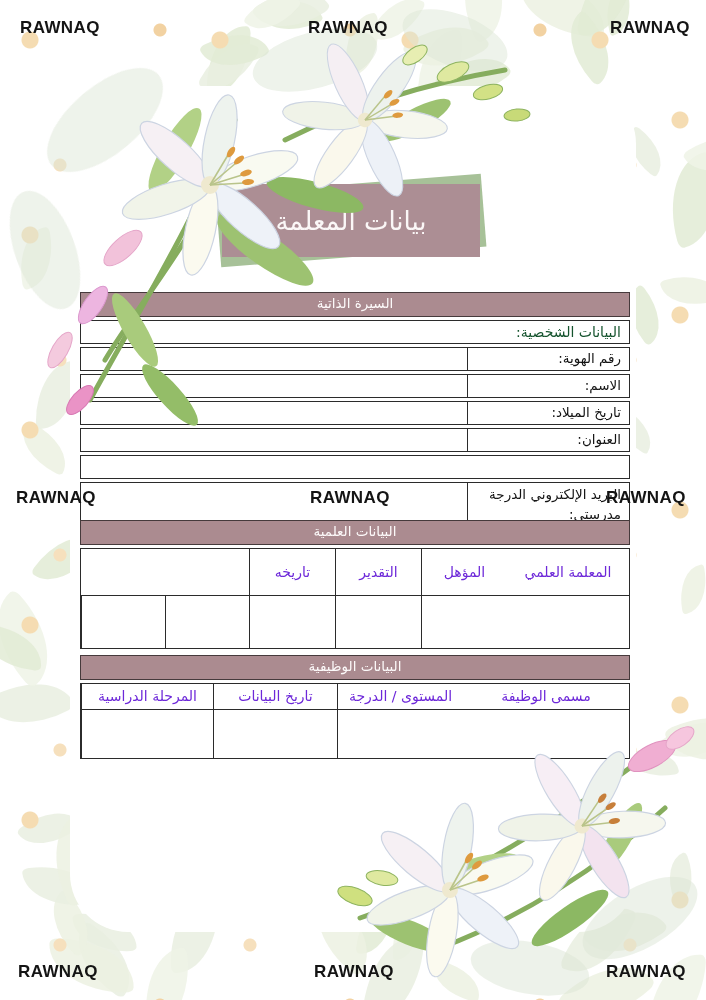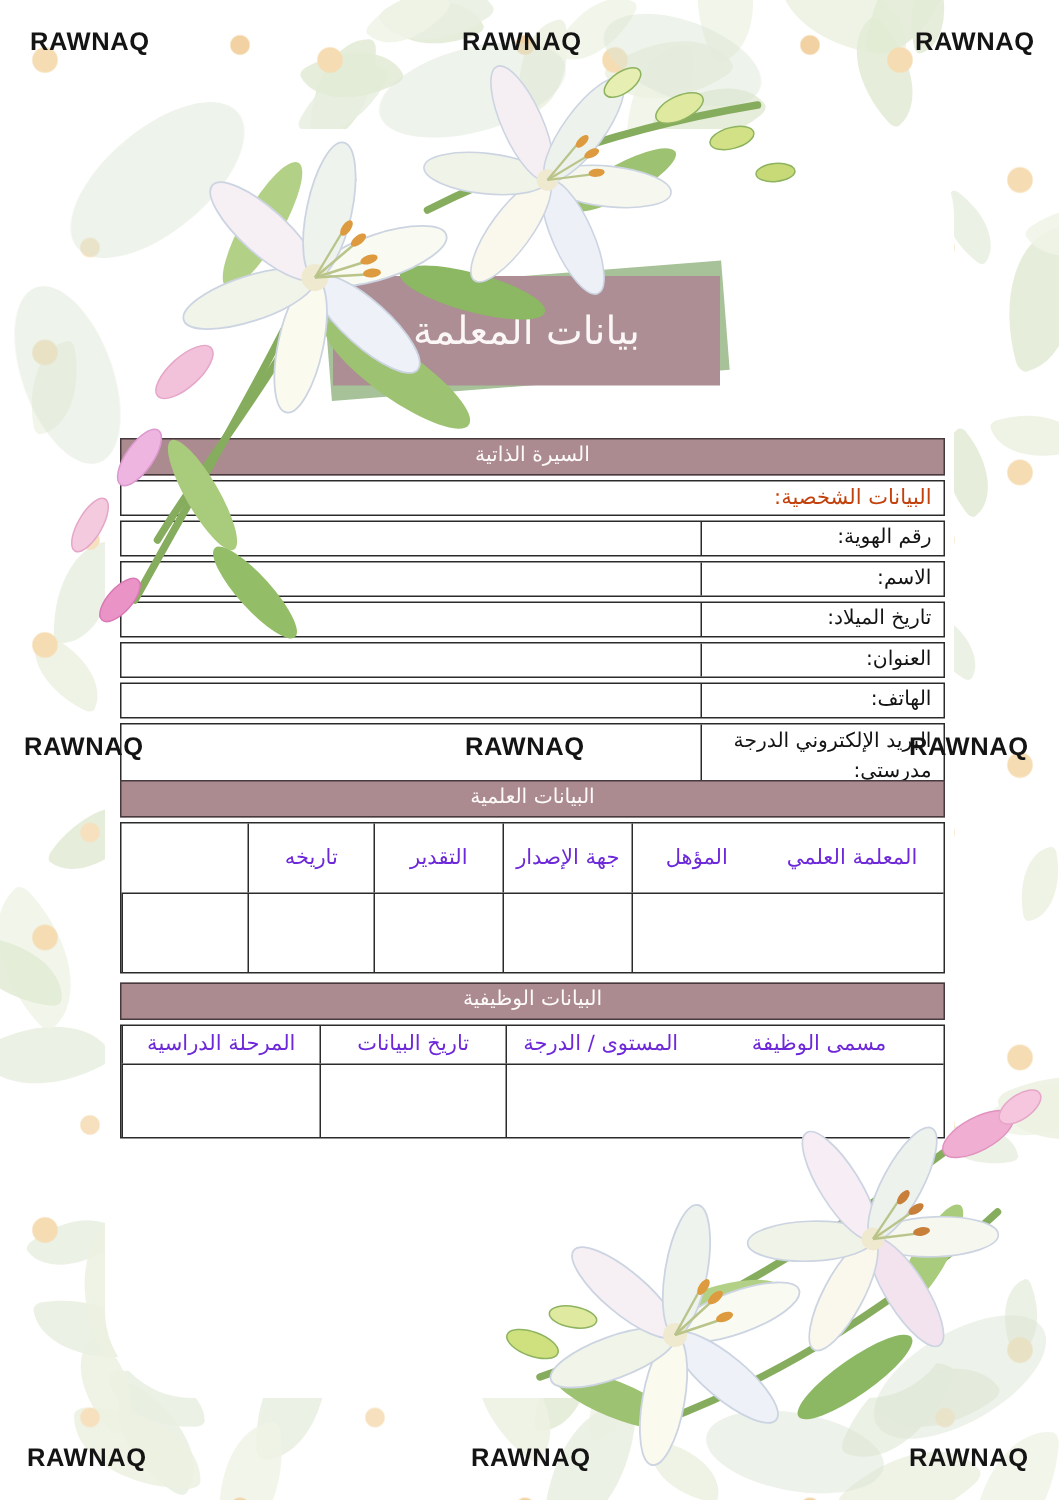--- a/index.html
+++ b/index.html
@@ -32,21 +32,21 @@
   .title-box{position:absolute;inset:0;background:#ac8e94;display:flex;align-items:center;
              justify-content:center;direction:rtl;}
   .title-box span{color:#fbf7f7;font-size:26px;letter-spacing:1px;}
 
   
   .tbl{position:absolute;left:80px;width:550px;z-index:3;direction:rtl;}
   .tbanner{height:23px;background:#ab8b90;border:1.3px solid #463a3c;color:#fdfafa;
            text-align:center;font-size:13.5px;line-height:21px;letter-spacing:.5px;}
   .rowbox{border:1.6px solid #2b2b2b;background:#fff;margin-top:3px;display:flex;direction:rtl;}
   .cv-full{height:22px;align-items:center;}
-  .cv-full .txt{padding:0 8px;font-size:14px;color:#c2410c;}
+  .cv-full .txt{padding:0 8px;font-size:14px;color:#14532d;}
   .cv-row{height:22px;align-items:stretch;}
   .cv-row.tall{height:44px;}
   .cv-label{width:145px;flex:0 0 auto;border-left:1.6px solid #2b2b2b;display:flex;
             align-items:center;padding:0 8px;font-size:13.5px;color:#131313;line-height:1.45;}
   .cv-value{flex:1;}
 
   .grid{border:1.6px solid #2b2b2b;background:#fff;margin-top:3px;}
   .grow{display:flex;direction:rtl;}
   .grow.head{border-bottom:1.6px solid #2b2b2b;}
   .gcell{display:flex;align-items:center;justify-content:center;text-align:center;
@@ -167,36 +167,34 @@
     </div>
     <div class="rowbox cv-row">
       <div class="cv-label">تاريخ الميلاد:</div>
       <div class="cv-value"></div>
     </div>
     <div class="rowbox cv-row">
       <div class="cv-label">العنوان:</div>
       <div class="cv-value"></div>
     </div>
     <div class="rowbox cv-row">
-      <div class="cv-label">الهاتف:</div>
       <div class="cv-value"></div>
     </div>
     <div class="rowbox cv-row tall">
       <div class="cv-label">البريد الإلكتروني الدرجة مدرستي:</div>
       <div class="cv-value"></div>
     </div>
   </div>
 
   <div class="tbl" style="top:520px">
     <div class="tbanner">البيانات العلمية</div>
     <div class="grid acad">
       <div class="grow head">
         <div class="gcell">المعلمة العلمي</div>
         <div class="gcell">المؤهل</div>
-        <div class="gcell">جهة الإصدار</div>
         <div class="gcell">التقدير</div>
         <div class="gcell">تاريخه</div>
       </div>
       <div class="grow data">
         <div class="gcell"></div>
         <div class="gcell"></div>
         <div class="gcell"></div>
         <div class="gcell"></div>
         <div class="gcell"></div>
         <div class="gcell"></div>

